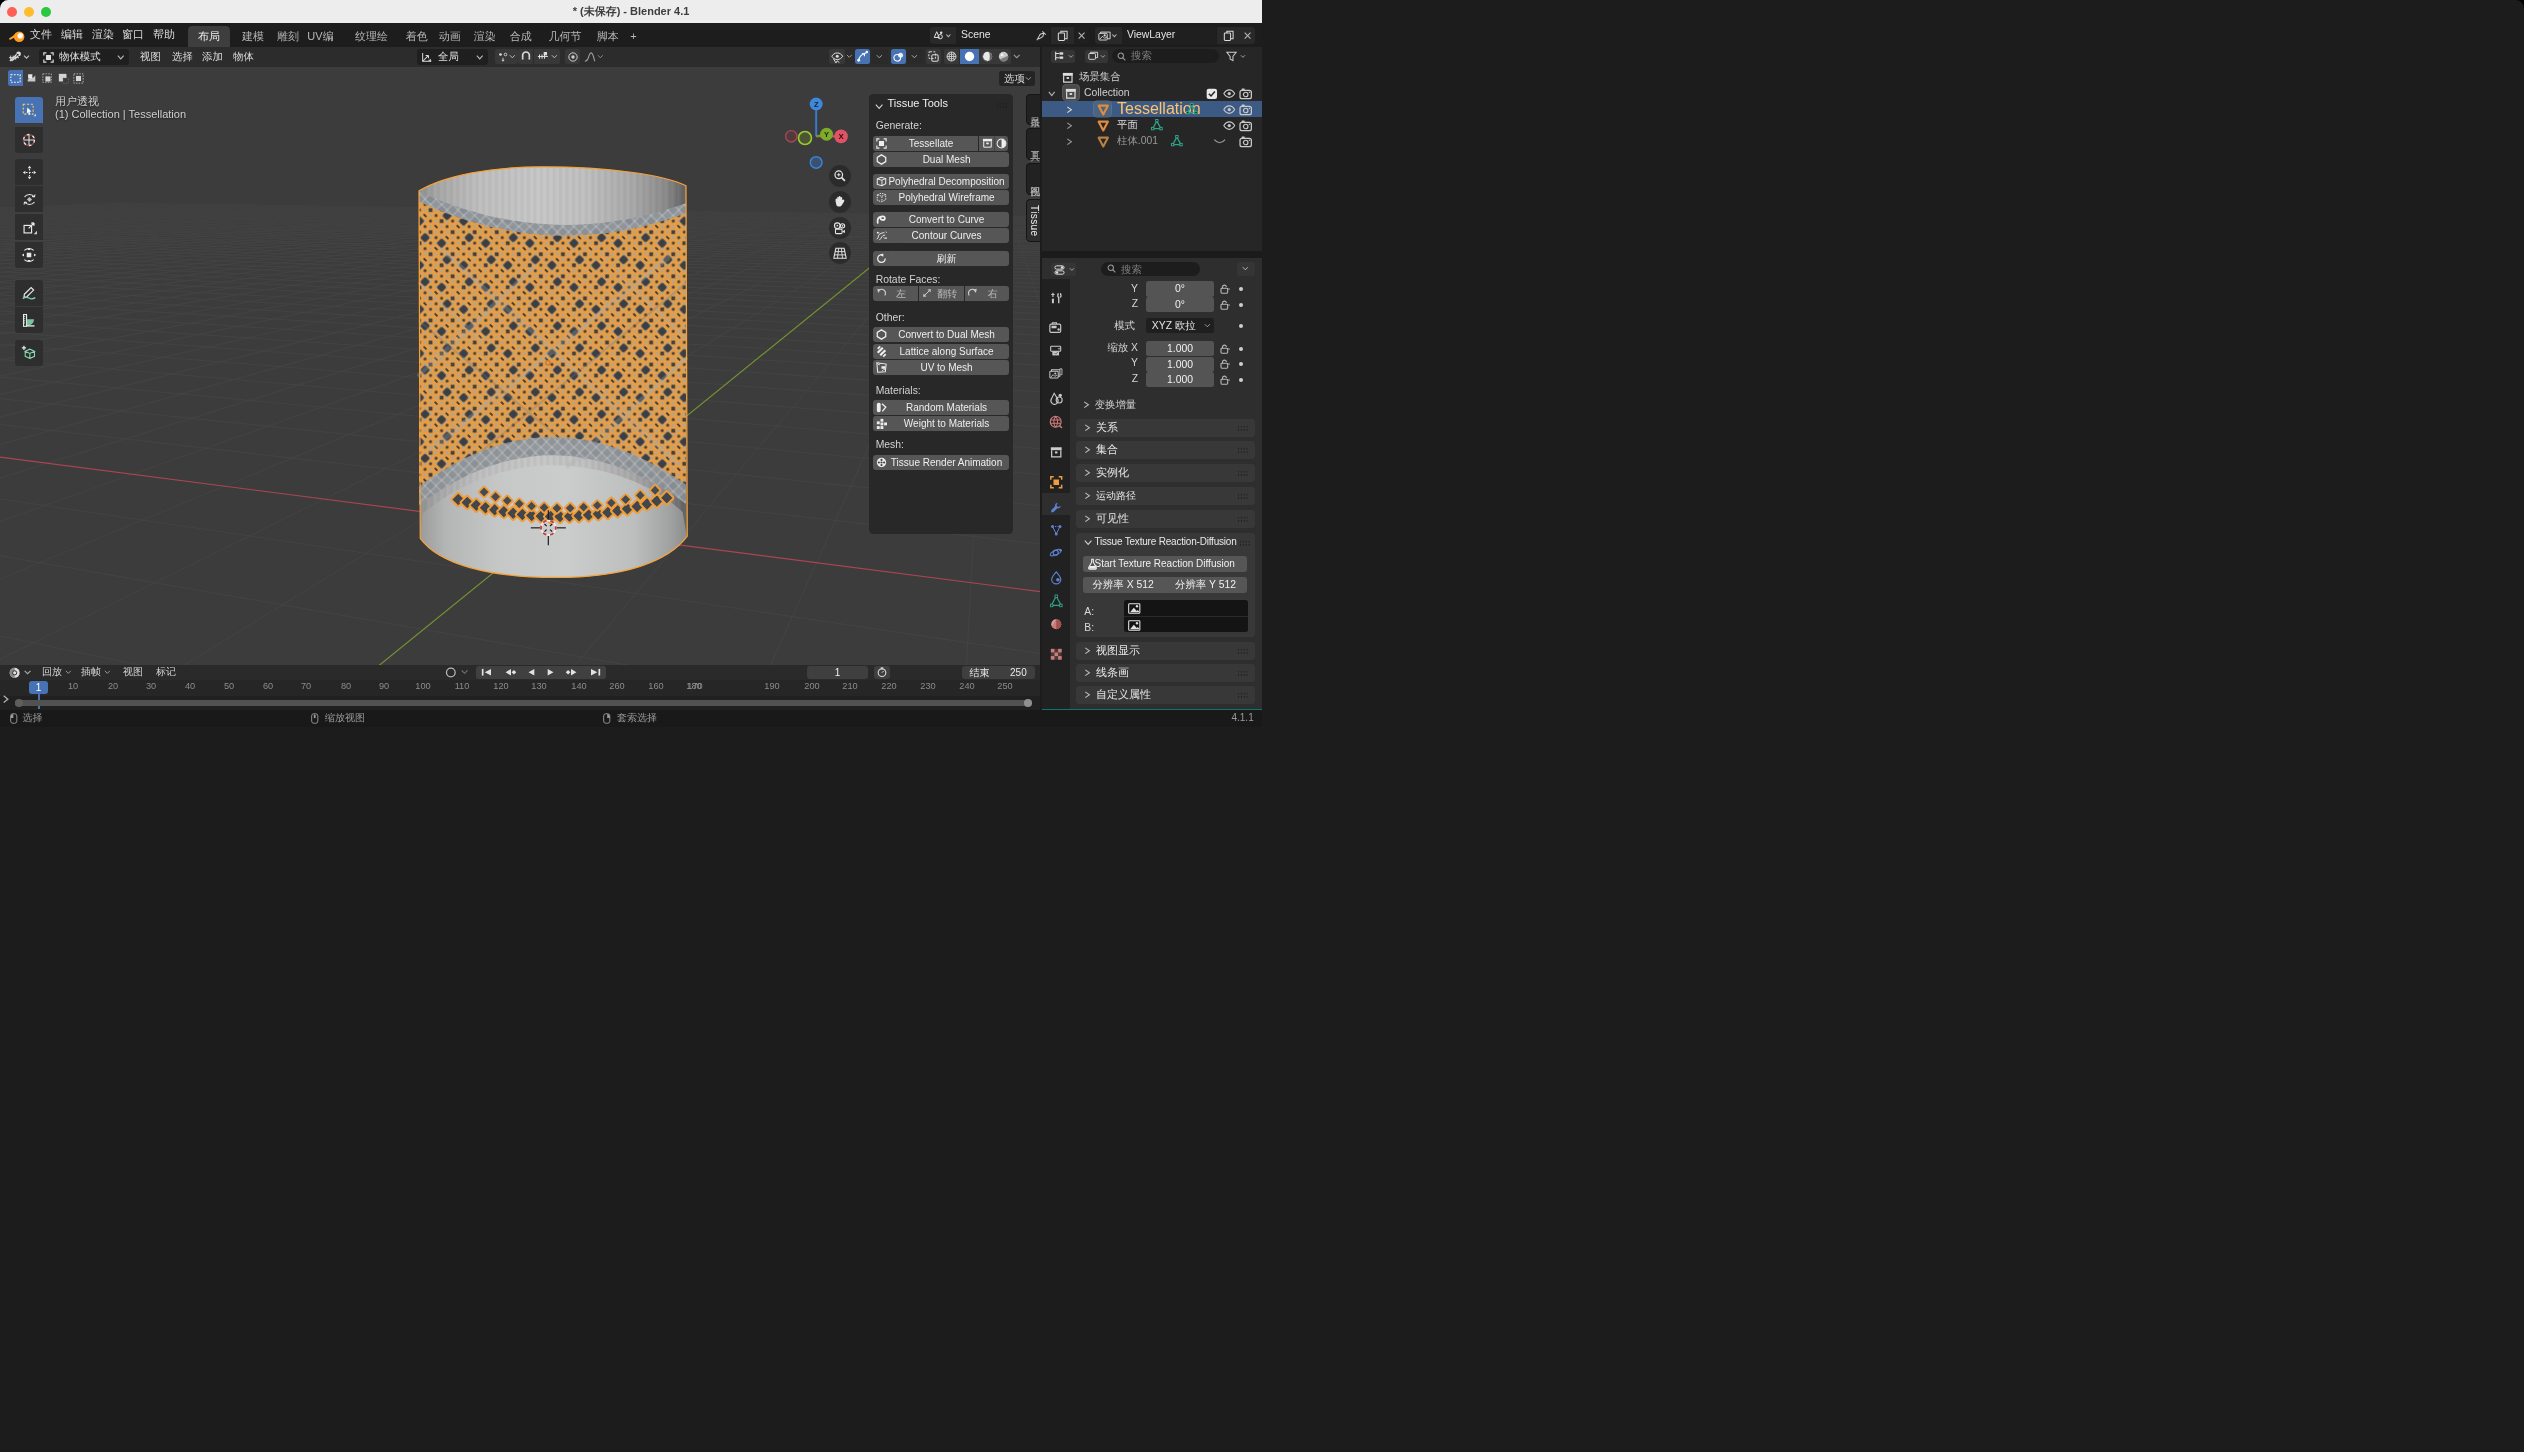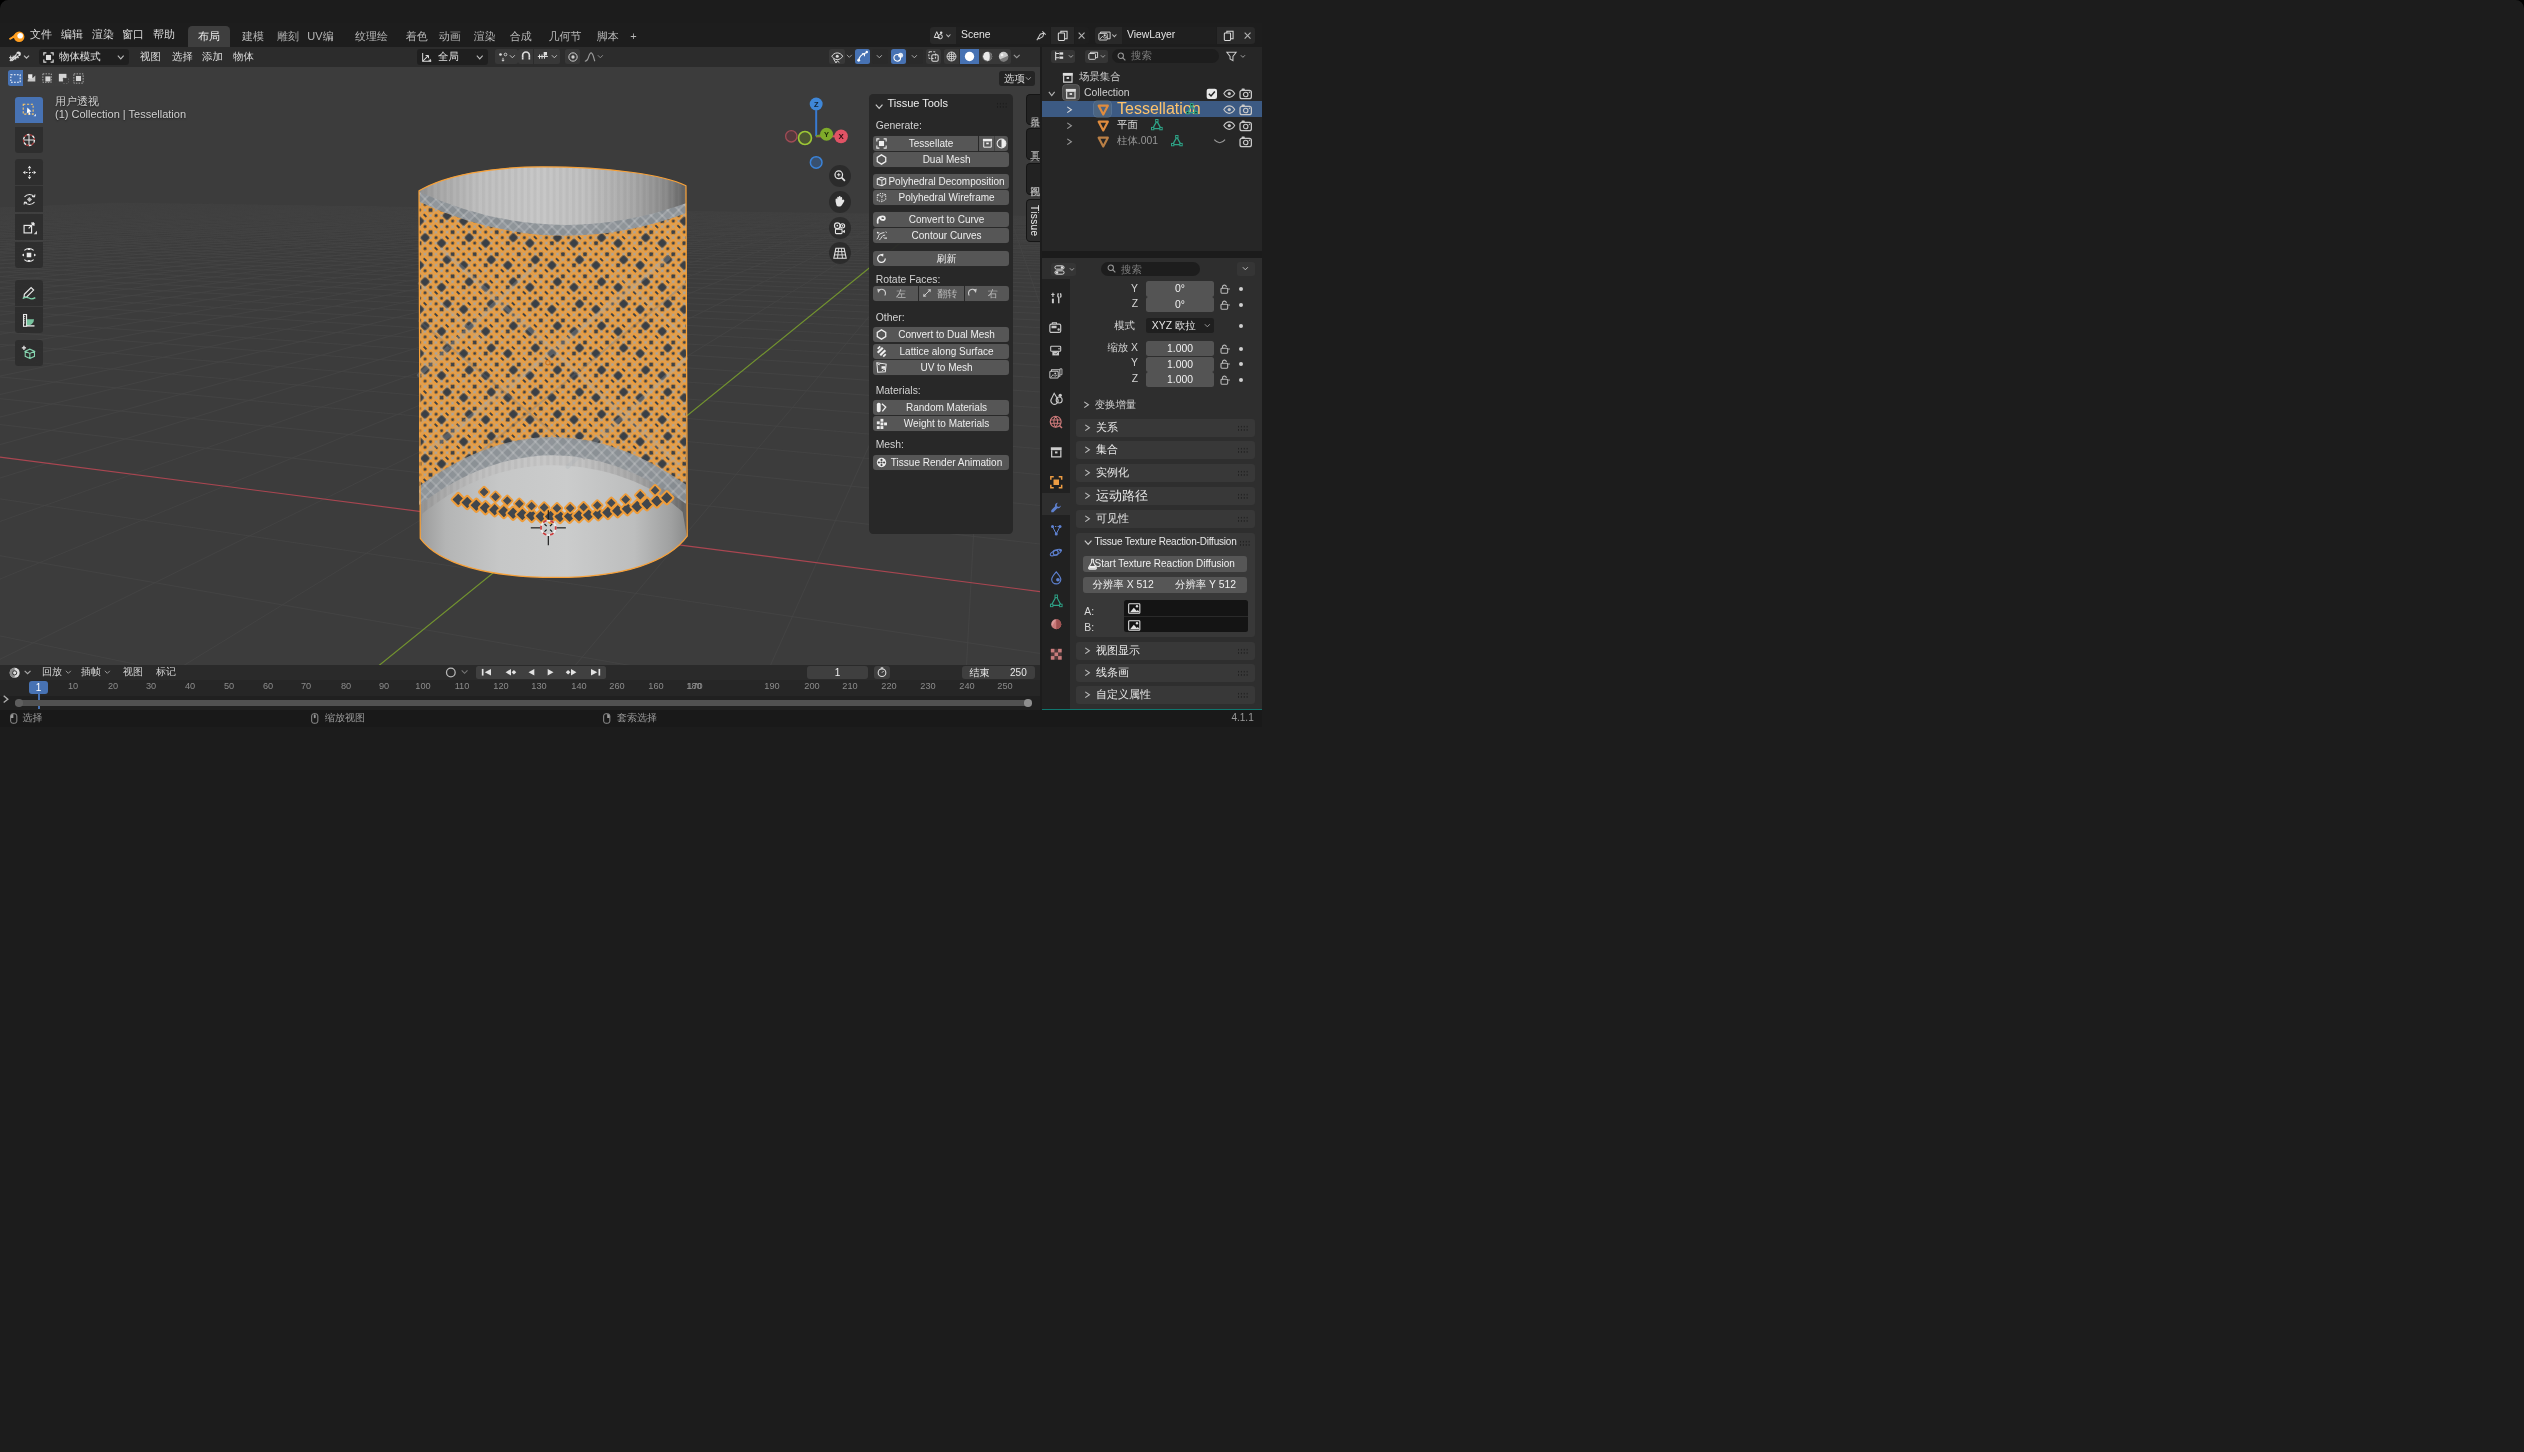--- a/index.html
+++ b/index.html
@@ -59,20 +59,26 @@
 #tlheader{position:absolute;left:0;top:0;width:100%;height:14.6px;background:#2a2a2a}
 .tlb{position:absolute;top:1.3px;height:12px;line-height:11.7px;font-size:10px;color:#d5d5d5}
 .fnum{position:absolute;top:16px;font-size:9.2px;color:#8c8c8c;transform:translateX(-50%)}
 
 #status{position:absolute;left:0;top:710px;width:1262px;height:16.7px;background:#191919;color:#9b9b9b;font-size:10px}
 .sitem{position:absolute;top:0;line-height:16.7px}
 svg{overflow:visible}
 </style></head><body>
 <div id="win">
 
+<div id="titlebar">
+<div class="tl" style="left:6.7px;background:#ff5f57"></div>
+<div class="tl" style="left:24px;background:#febc2e"></div>
+<div class="tl" style="left:41px;background:#28c840"></div>
+<div class="t">* (未保存) - Blender 4.1</div>
+</div>
 
 <div id="topbar">
 <svg class="abs" style="left:9.2px;top:4.2px" width="17.5" height="16" viewBox="0 0 21 19">
 <circle cx="12.2" cy="10.4" r="6.3" fill="#ff9e20"></circle>
 <circle cx="13.4" cy="9.2" r="3.4" fill="#fff"></circle>
 <path d="M1 12.5 L8 6.5 L12 6 L6.5 11 Z" fill="#ff9e20"></path>
 <path d="M0.5 13.5 Q6 9.5 9 10.5" stroke="#ff9e20" stroke-width="2.2" fill="none"></path>
 </svg>
 <div class="menu" style="left:30px">文件</div>
 <div class="menu" style="left:61px">编辑</div>
@@ -995,21 +1001,21 @@
             <path d="M1.5 1 L6.5 4.5 L1.5 8" stroke="#bbb" stroke-width="1.3" fill="none"></path>
           </svg><span style="margin-left:20px;font-size:11px">关系</span><div class="pdots"></div></div>
  <div class="ppanel" style="top:183px;height:17.5px"><svg class="ar" style="top:5.4px" width="6.7" height="7.5" viewBox="0 0 8 9">
             <path d="M1.5 1 L6.5 4.5 L1.5 8" stroke="#bbb" stroke-width="1.3" fill="none"></path>
           </svg><span style="margin-left:20px;font-size:11px">集合</span><div class="pdots"></div></div>
  <div class="ppanel" style="top:206px;height:17.5px"><svg class="ar" style="top:5.4px" width="6.7" height="7.5" viewBox="0 0 8 9">
             <path d="M1.5 1 L6.5 4.5 L1.5 8" stroke="#bbb" stroke-width="1.3" fill="none"></path>
           </svg><span style="margin-left:20px;font-size:11px">实例化</span><div class="pdots"></div></div>
  <div class="ppanel" style="top:229px;height:17.5px"><svg class="ar" style="top:5.4px" width="6.7" height="7.5" viewBox="0 0 8 9">
             <path d="M1.5 1 L6.5 4.5 L1.5 8" stroke="#bbb" stroke-width="1.3" fill="none"></path>
-          </svg><span style="margin-left:20px;font-size:13px">运动路径</span><div class="pdots"></div></div>
+          </svg><span style="margin-left:20px;font-size:10px">运动路径</span><div class="pdots"></div></div>
  <div class="ppanel" style="top:252px;height:17.5px"><svg class="ar" style="top:5.4px" width="6.7" height="7.5" viewBox="0 0 8 9">
             <path d="M1.5 1 L6.5 4.5 L1.5 8" stroke="#bbb" stroke-width="1.3" fill="none"></path>
           </svg><span style="margin-left:20px;font-size:11px">可见性</span><div class="pdots"></div></div>
 
  <div class="ppanel" style="top:275px;height:104px">
   <svg class="ar" style="top:5.8px" width="8.3" height="7.5" viewBox="0 0 10 9">
             <path d="M1 2 L5 6.5 L9 2" stroke="#ccc" stroke-width="1.4" fill="none"></path>
           </svg>
   <span style="margin-left:18.4px;font-size:10px;letter-spacing:-0.2px">Tissue Texture Reaction-Diffusion</span>
   <div class="pdots" style="top:6.7px;right:4.2px"></div>

